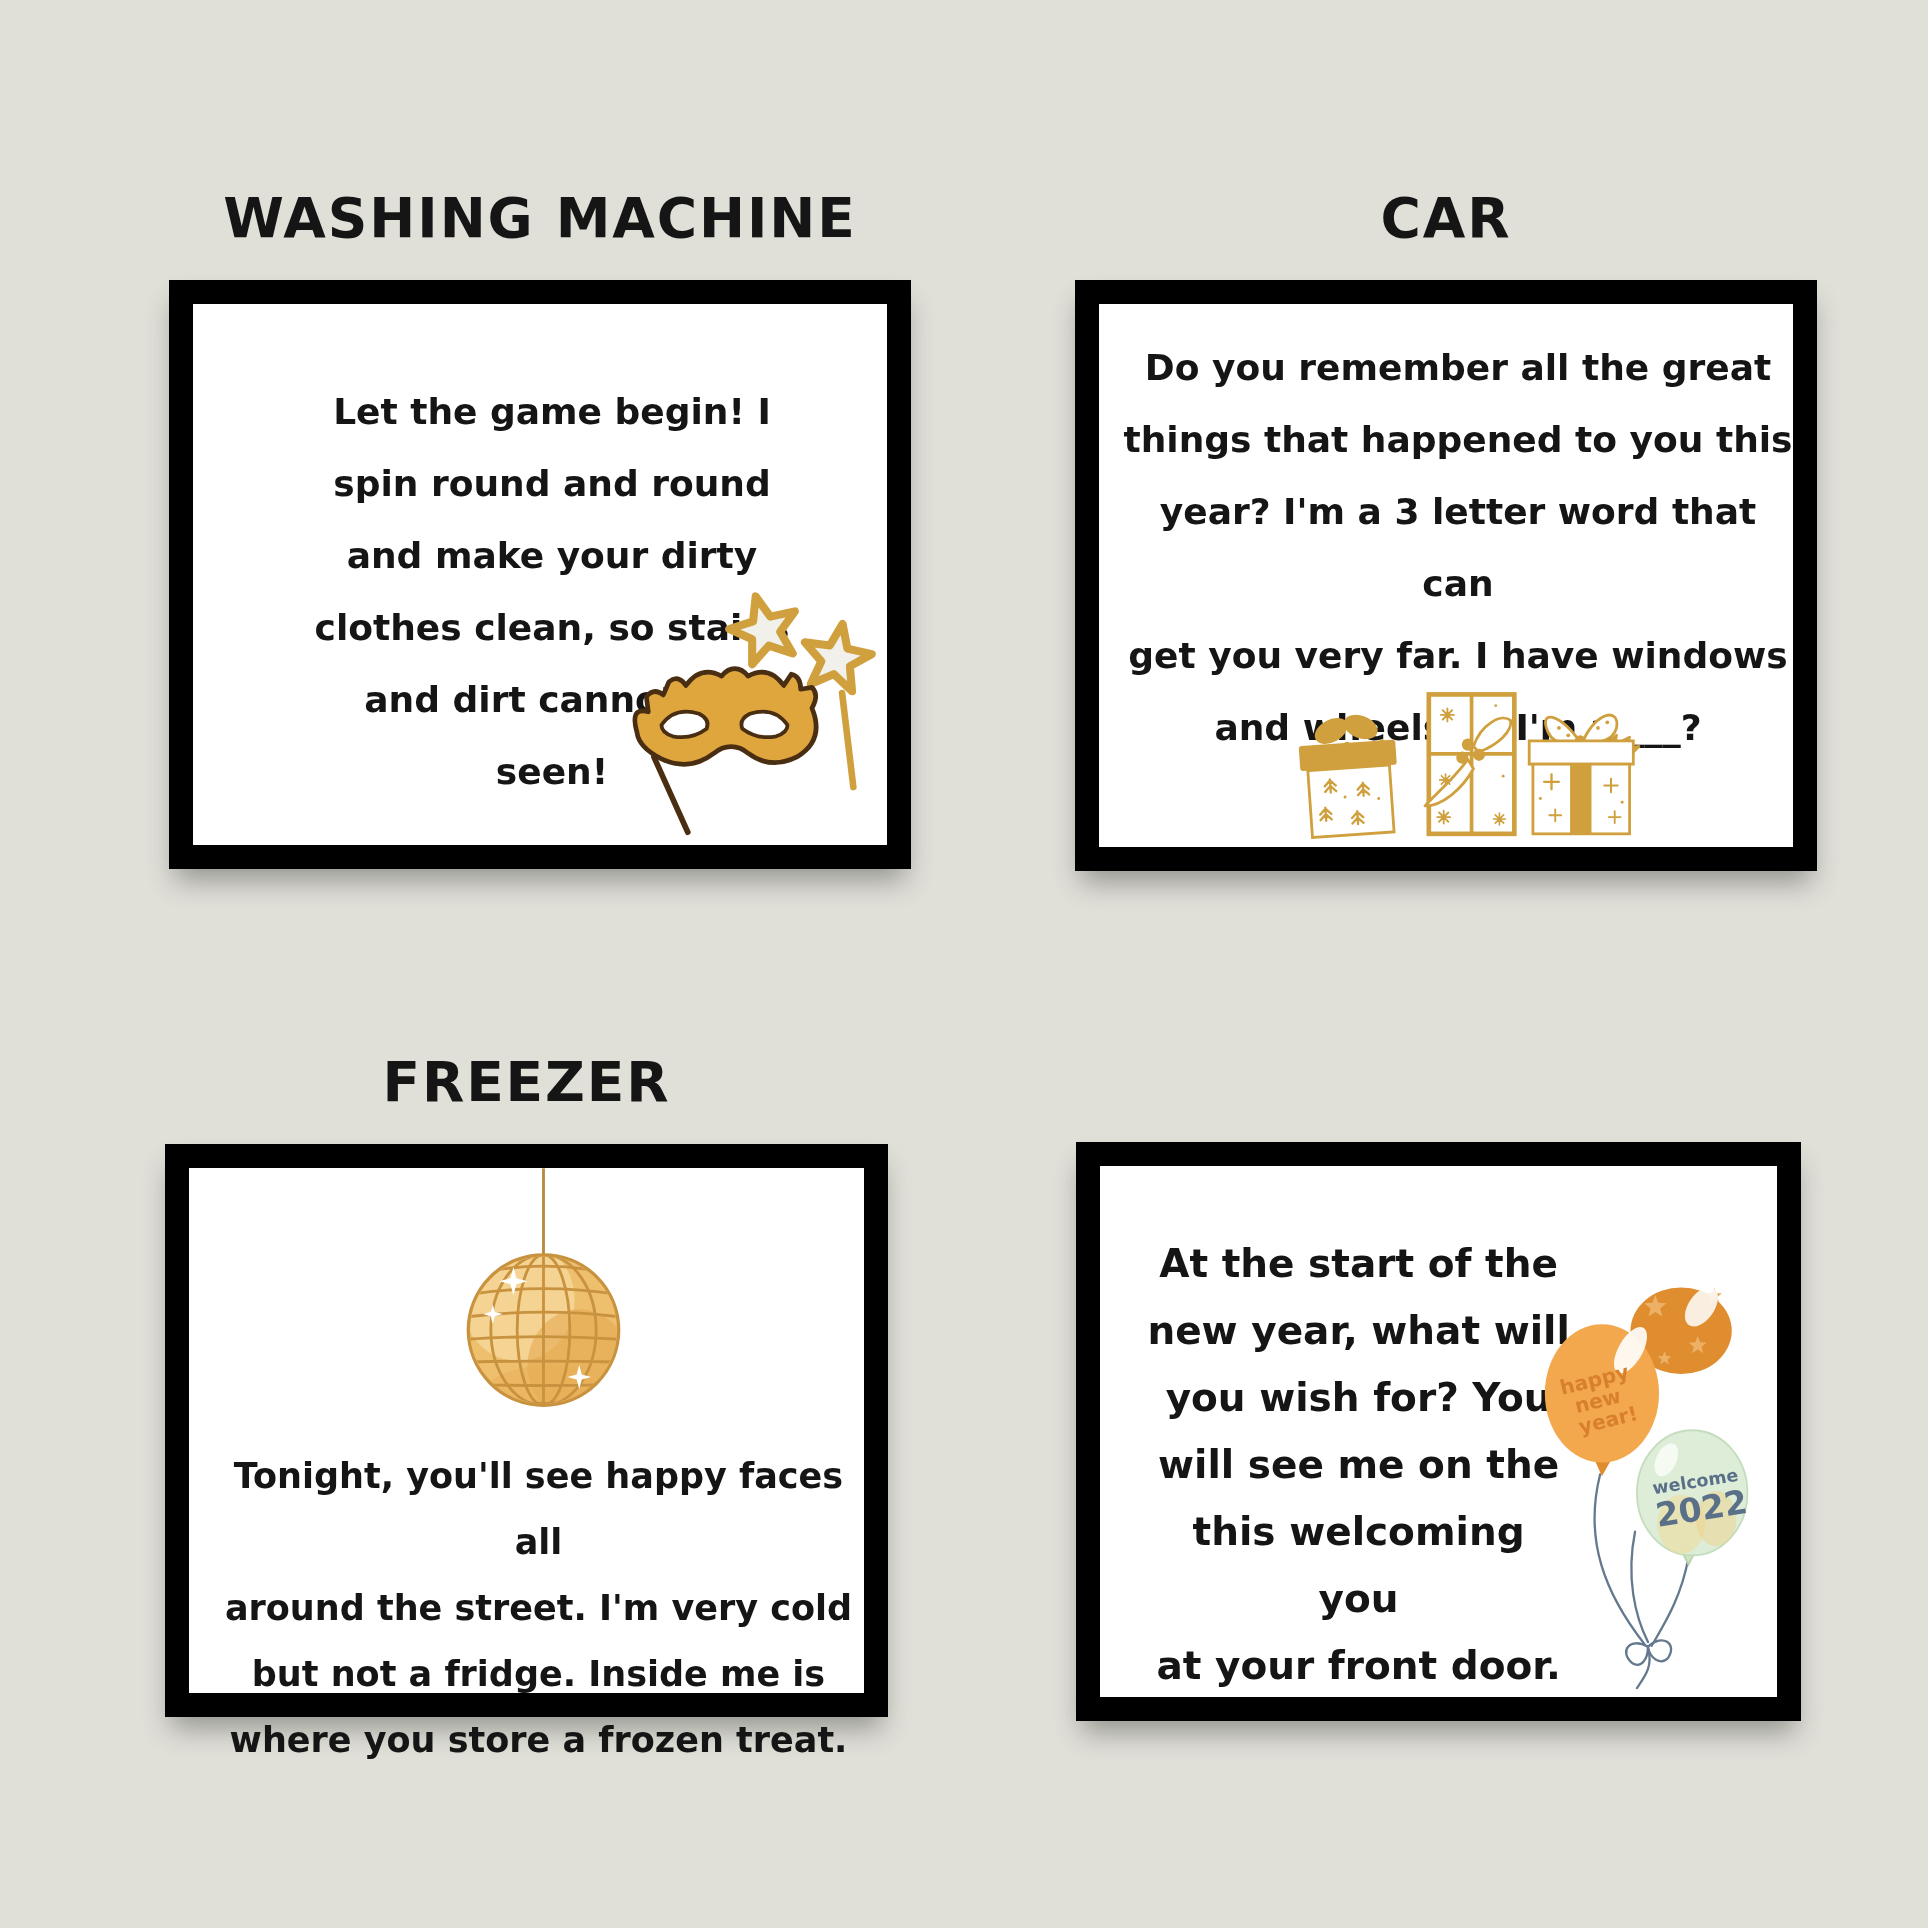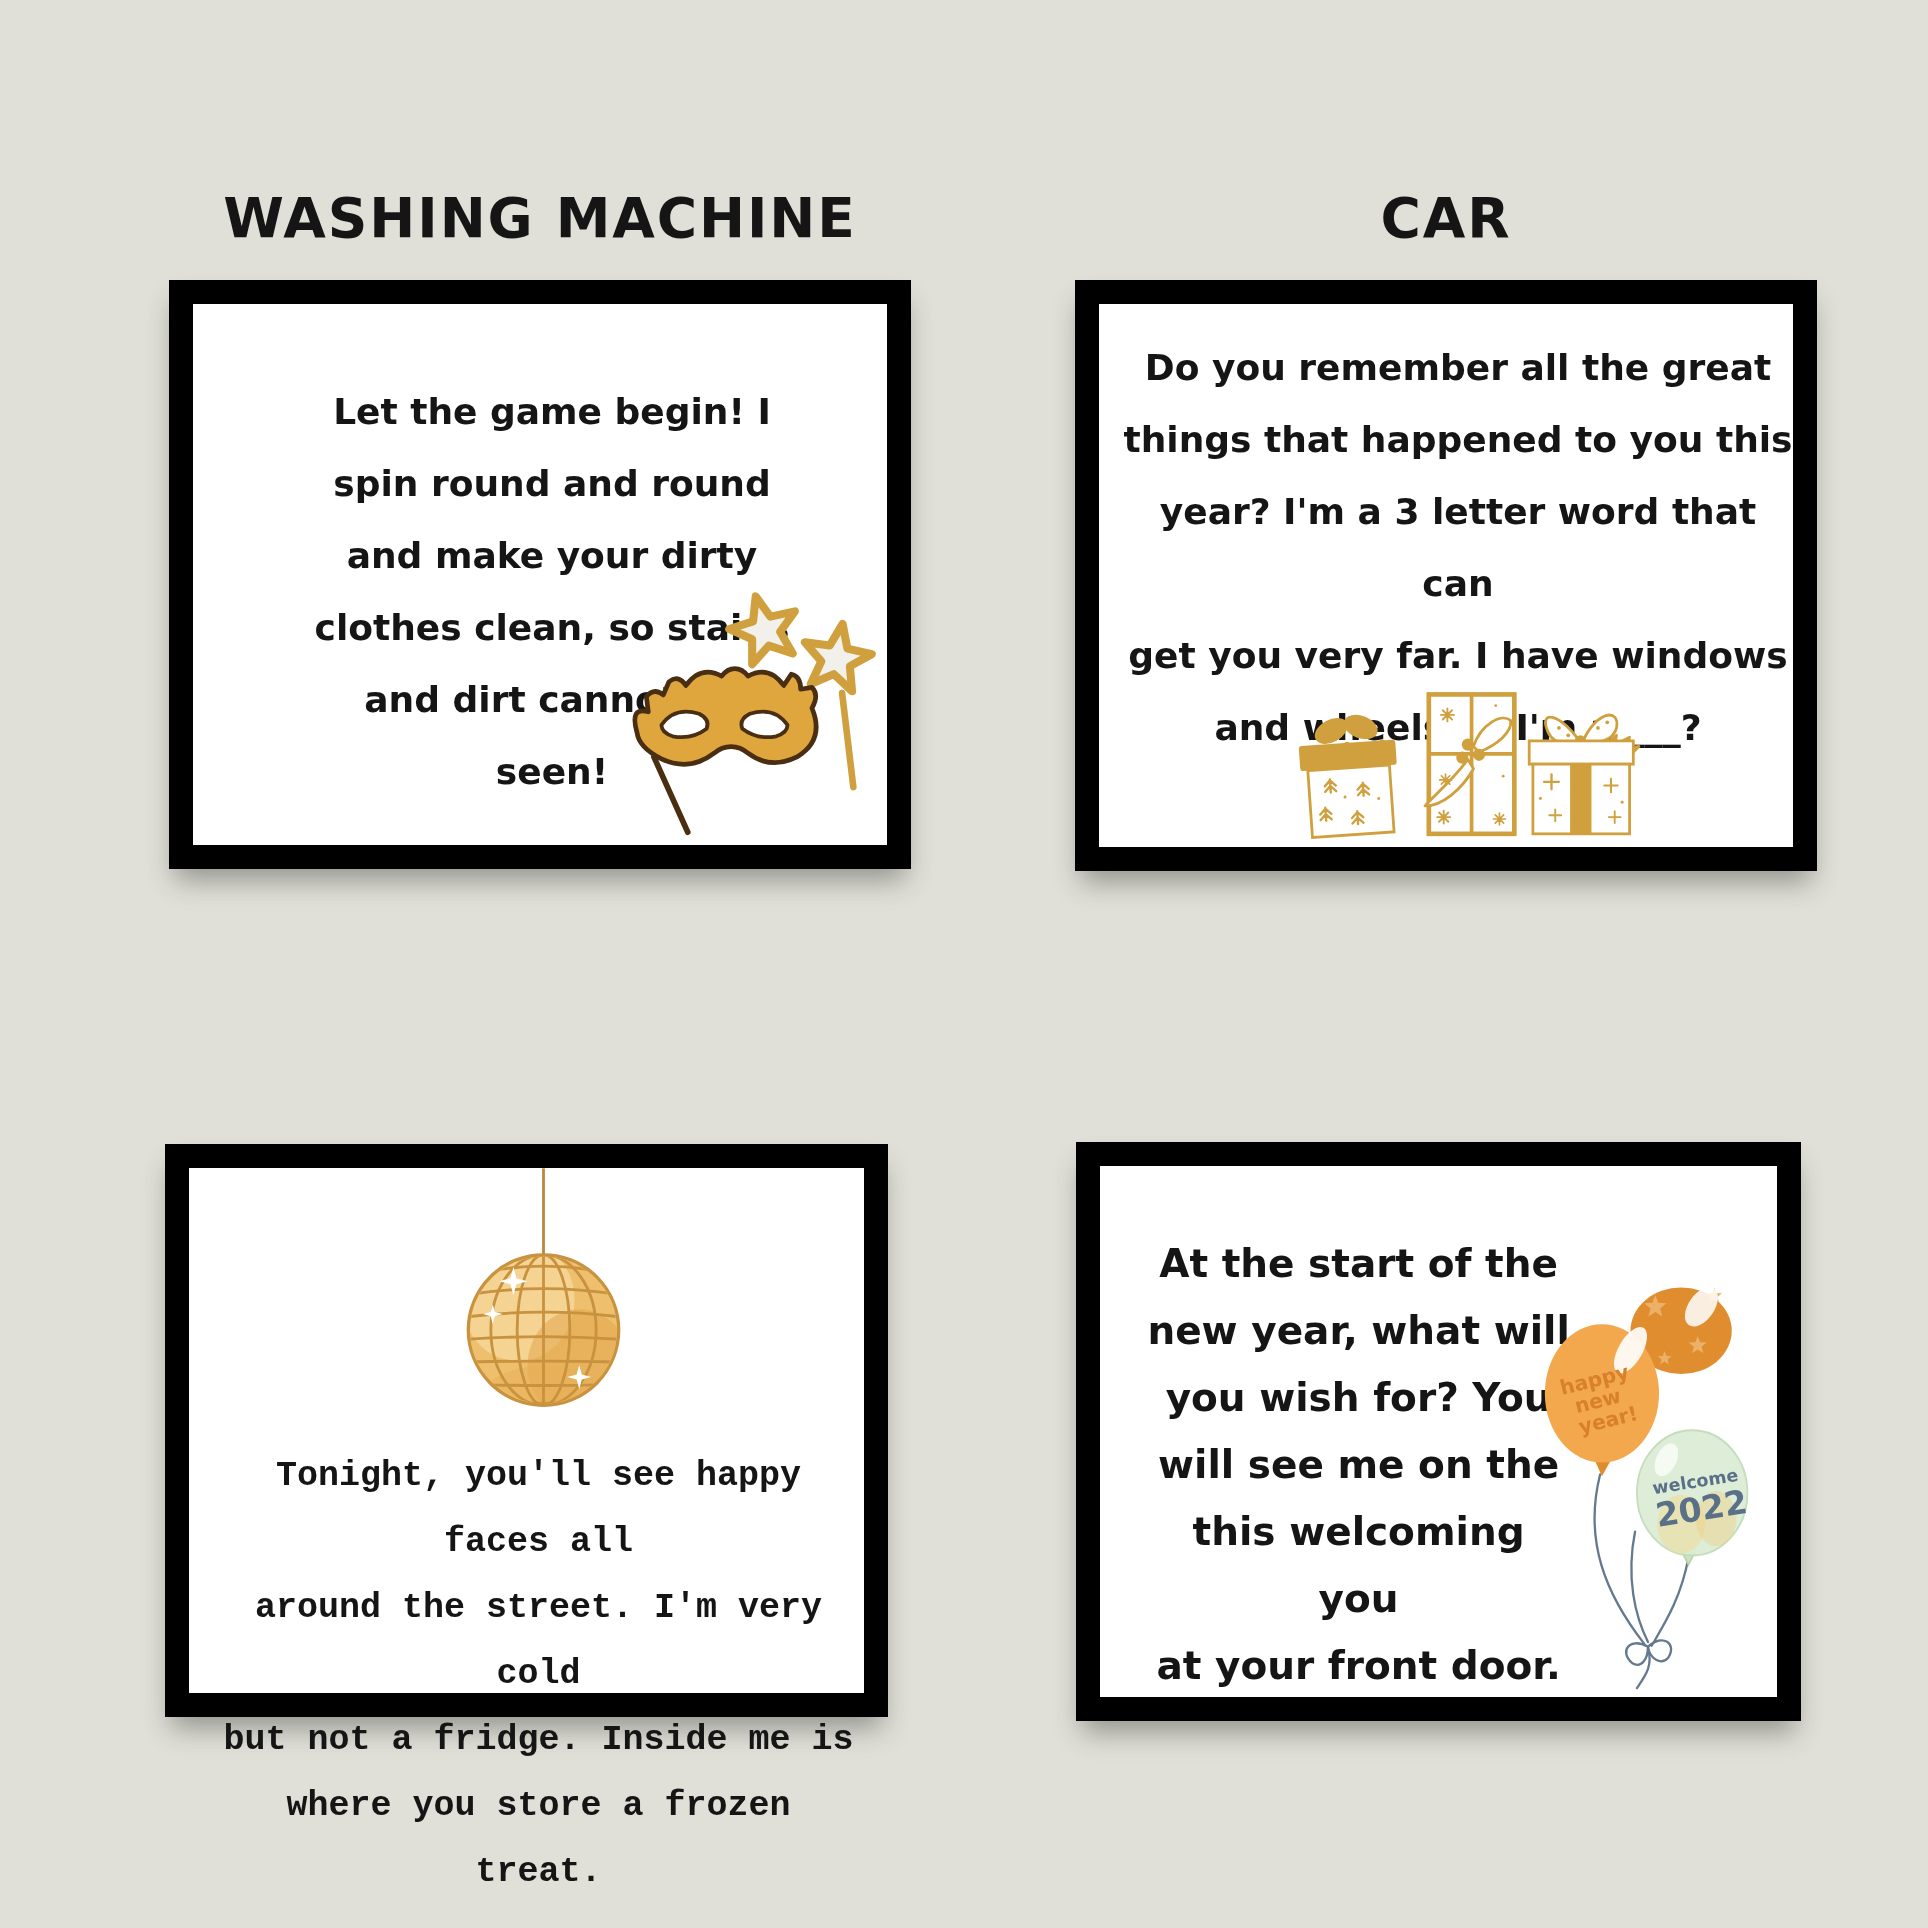--- a/index.html
+++ b/index.html
@@ -23,21 +23,21 @@
   }
   .card{
     position:absolute;left:0;top:89px;right:0;
     background:var(--card-face,#ffffff);
     border:24.5px solid var(--card-border,#000000);
     box-sizing:border-box;
     box-shadow:0 17px 26px -5.6px rgba(55,55,50,.45);
   }
   .g1 .card{height:589px;}
   .g2 .card{height:591px;}
-  .g3 .card{height:573px;font-family:Liberation Mono, monospace;}
+  .g3 .card{height:573px;}
   .g4 .card{height:579px;}
   .riddle{
     margin:0;white-space:pre-line;text-align:center;
     font-weight:700;color:var(--ink,#151515);padding-left:24px;
   }
   .r1{padding-top:72px;font-size:36px;line-height:72px;}
   .r2{padding-top:28px;font-size:36px;line-height:72px;}
   .r3{position:absolute;top:275px;left:0;right:0;font-size:35px;line-height:66px;}
   .r4{position:absolute;top:64px;left:22.6px;width:424px;font-size:39px;line-height:67px;}
   .deco{position:absolute;}
@@ -145,20 +145,21 @@
           <use href="#spark" transform="translate(346,106) scale(.9)"></use>
           <use href="#spark" transform="translate(350,140) scale(.8)"></use>
           <circle cx="270" cy="120" r="1.6" fill="var(--gold,#cfa03d)"></circle>
           <circle cx="358" cy="124" r="1.6" fill="var(--gold,#cfa03d)"></circle>
         </g>
       </svg>
     </div>
   </section>
 
   <section class="group g3">
+    <h2 class="title">FREEZER</h2>
     <div class="card">
       <svg class="deco d3" viewBox="0 0 184 262" aria-hidden="true">
         <defs>
             <clipPath id="dc">
               <circle cx="92" cy="172" r="78"></circle>
             </clipPath>
           </defs>
         <line x1="92" y1="0" x2="92" y2="94" stroke="#b9893c" stroke-width="3"></line>
         <circle cx="92" cy="172" r="80" fill="var(--disco-base,#eec06d)"></circle>
         <g clip-path="url(#dc)">

